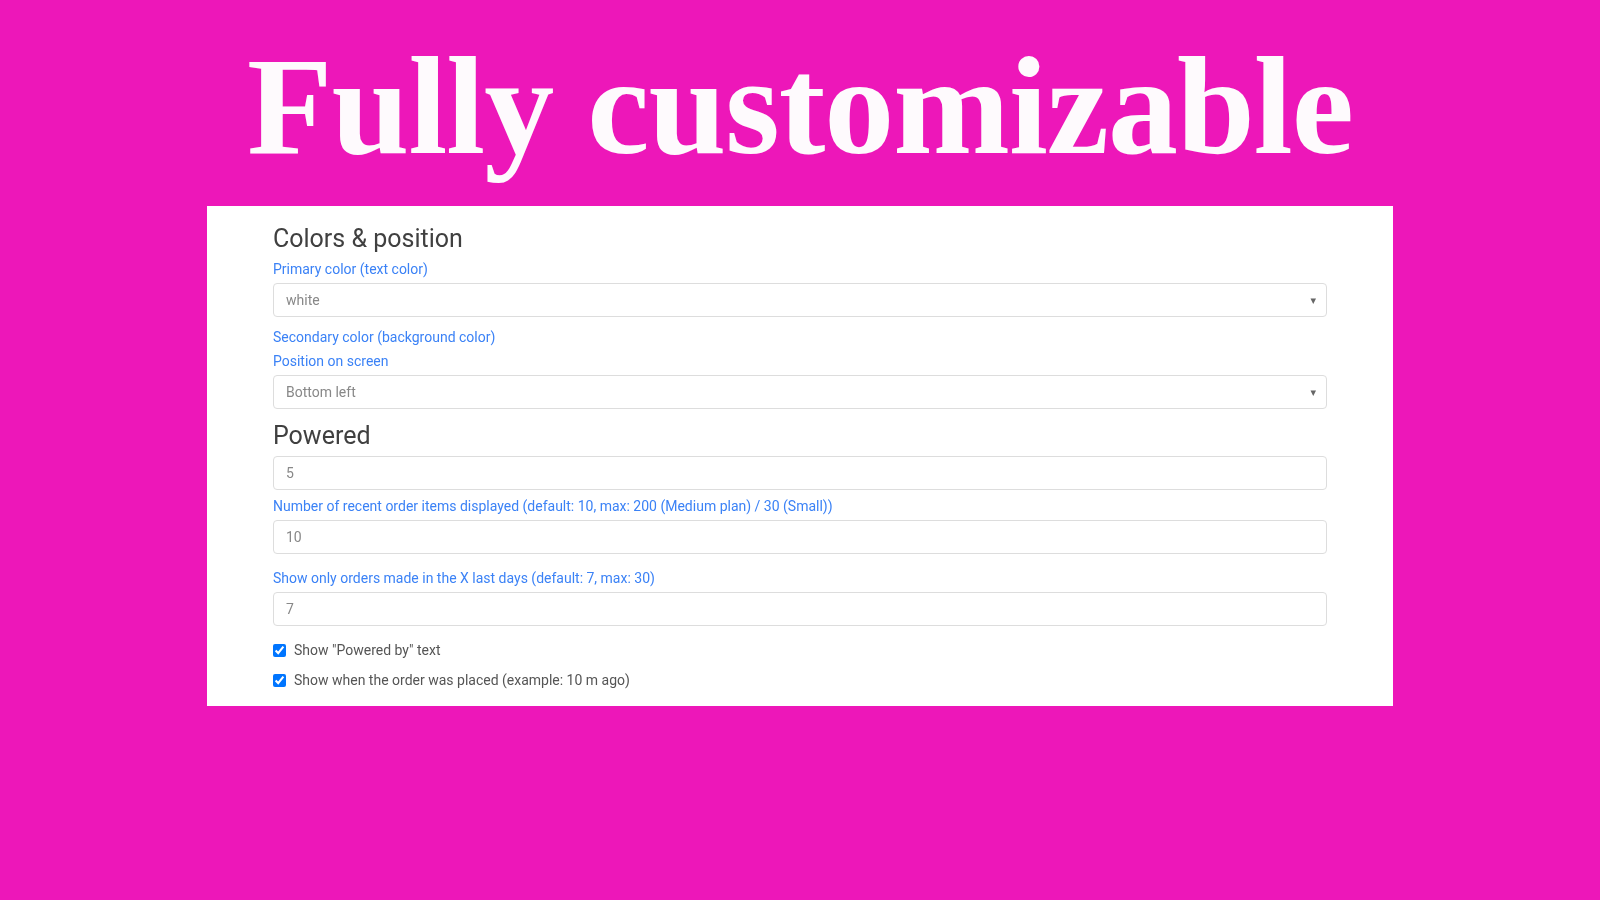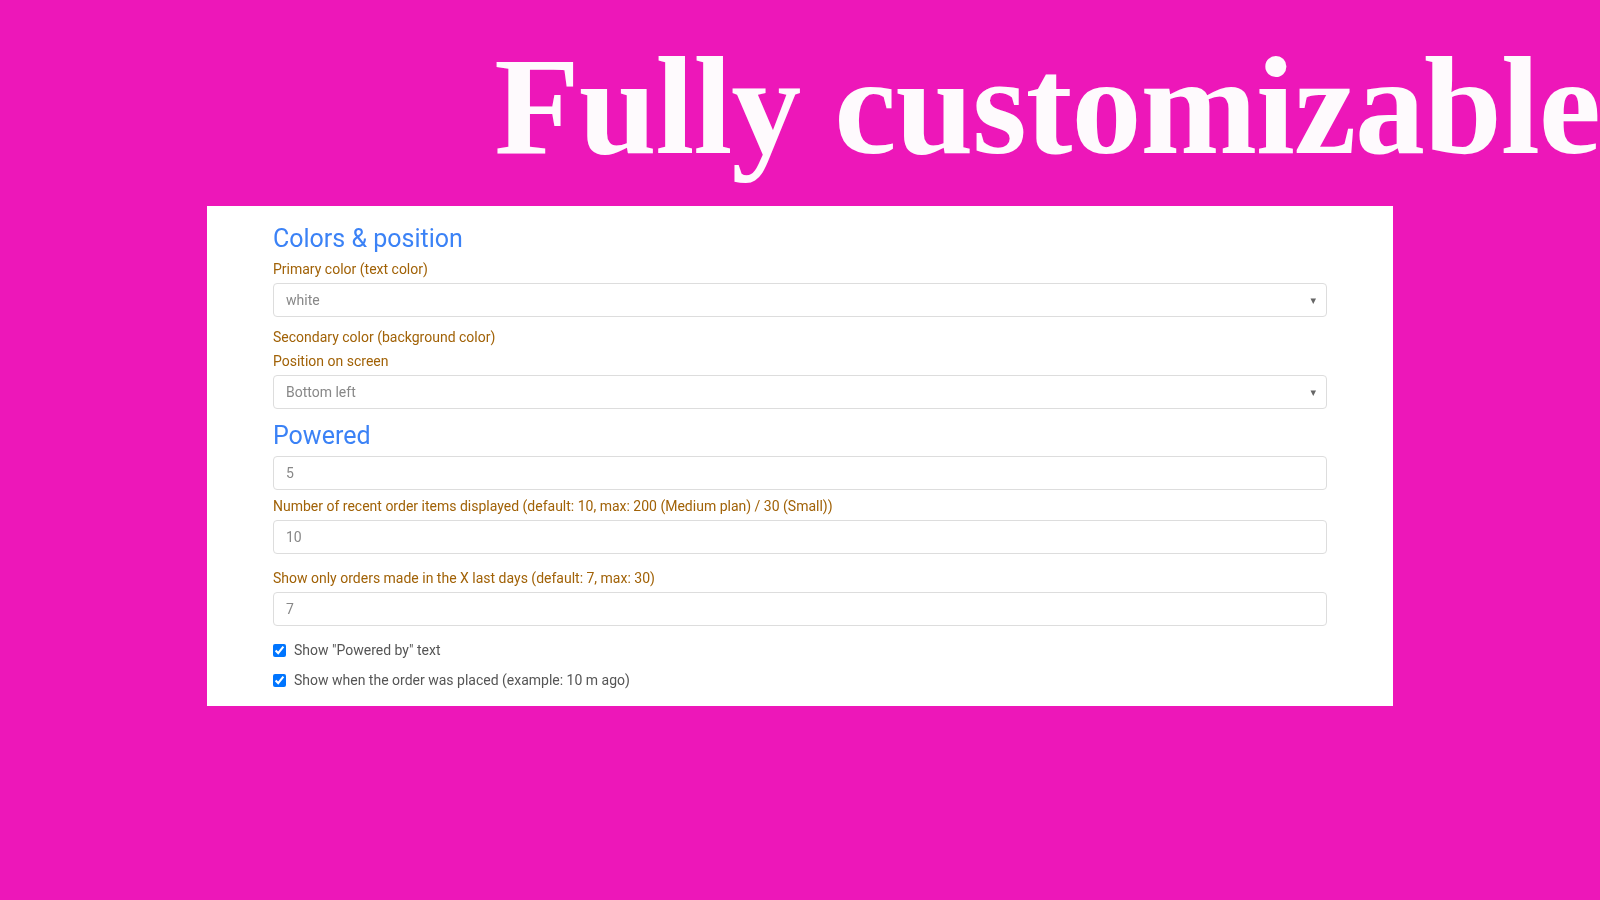--- a/index.html
+++ b/index.html
@@ -4,46 +4,46 @@
 <style>
 * { box-sizing: border-box; margin: 0; padding: 0; }
 body {
   width: 1600px;
   height: 900px;
   background: #ed17b9;
   font-family: -apple-system, BlinkMacSystemFont, "Segoe UI", Roboto, "Helvetica Neue", Arial, sans-serif;
   overflow: hidden;
 }
 .hero-title {
-  text-align: right;
+  text-align: center;
   color: #fefafd;
   font-size: 140px;
   font-weight: 700;
   font-family: Georgia, "Times New Roman", serif;
   line-height: 1;
   padding-top: 36px;
   padding-bottom: 30px;
   letter-spacing: -1px;
 }
 .panel {
   background: #fff;
   width: 1186px;
   margin: 0 auto;
   padding: 12px 66px 18px 66px;
 }
 .section-heading {
   font-size: 25px;
   font-weight: 400;
-  color: #3b82f6;
+  color: #404040;
   margin-top: 6px;
   margin-bottom: 6px;
 }
 .field-label {
   font-size: 14px;
-  color: #a16207;
+  color: #3b82f6;
   margin-bottom: 6px;
   margin-top: 8px;
 }
 .form-select, .form-input {
   width: 100%;
   height: 34px;
   border: 1px solid #ddd;
   border-radius: 4px;
   padding: 0 12px;
   font-size: 14px;

